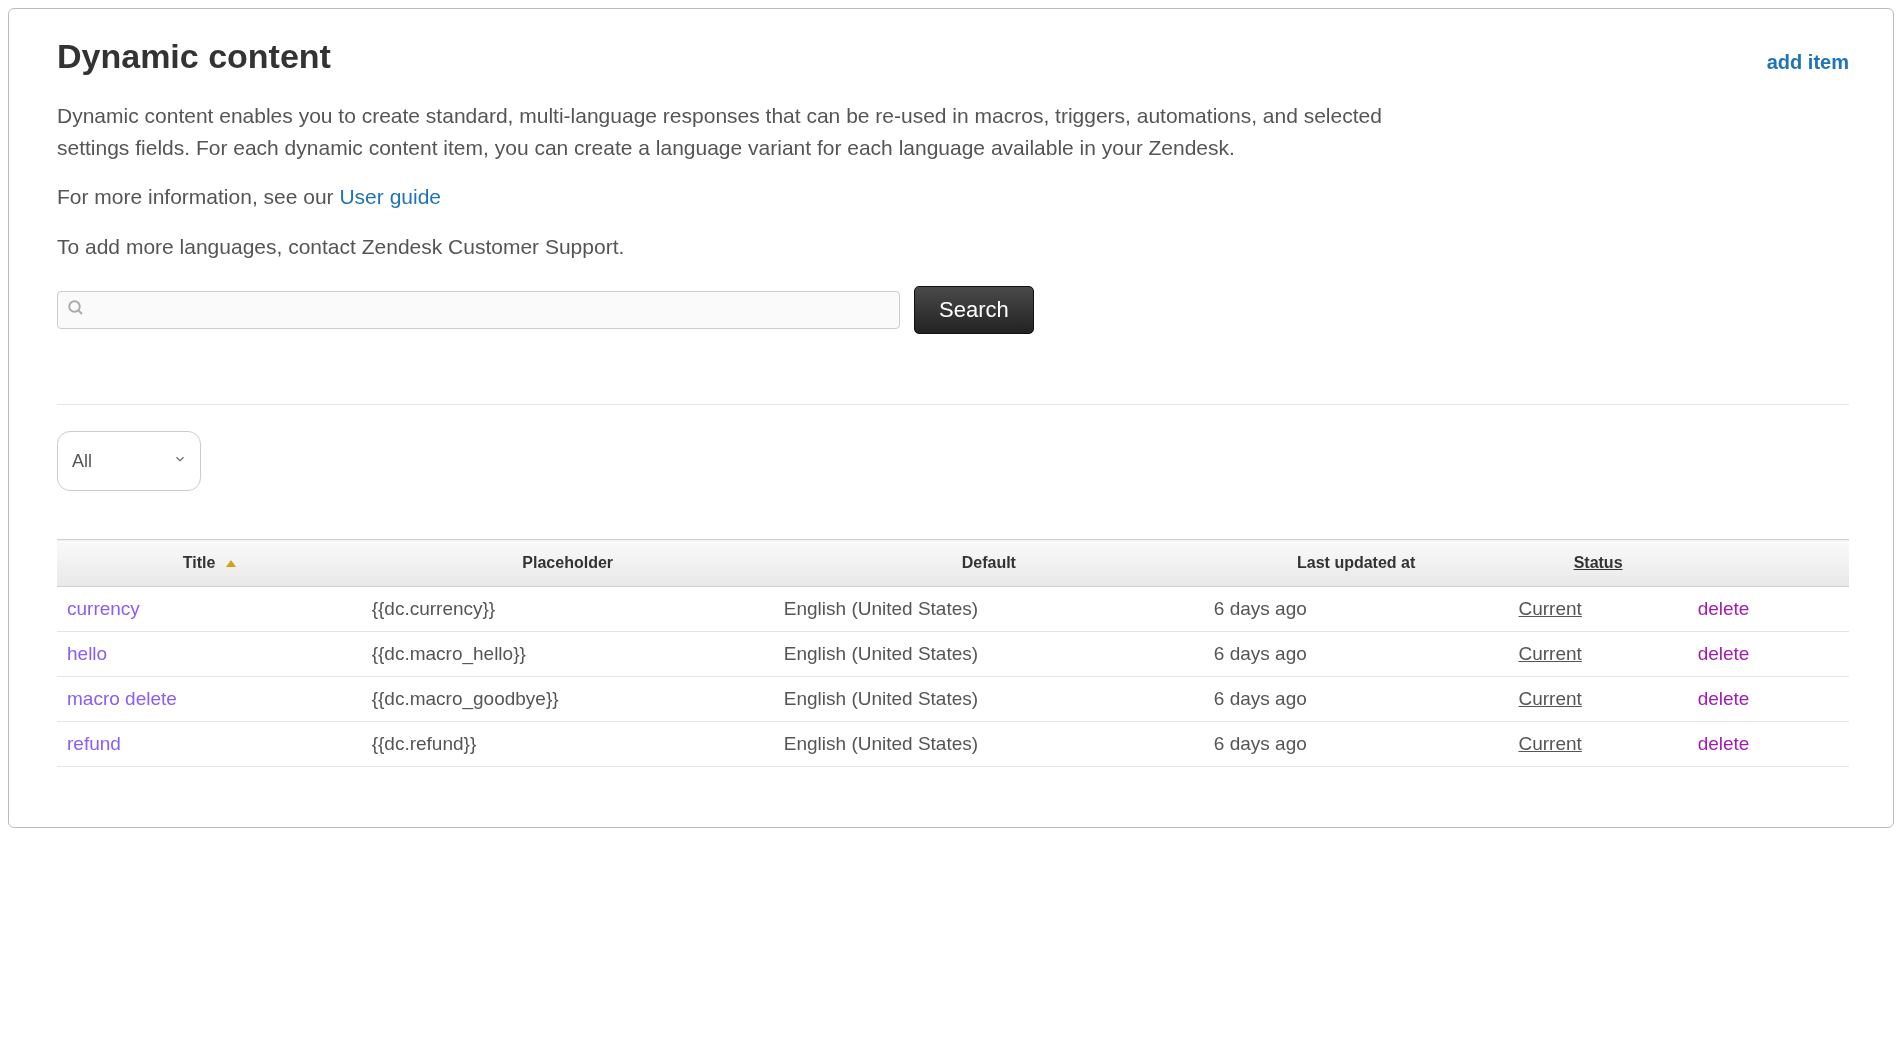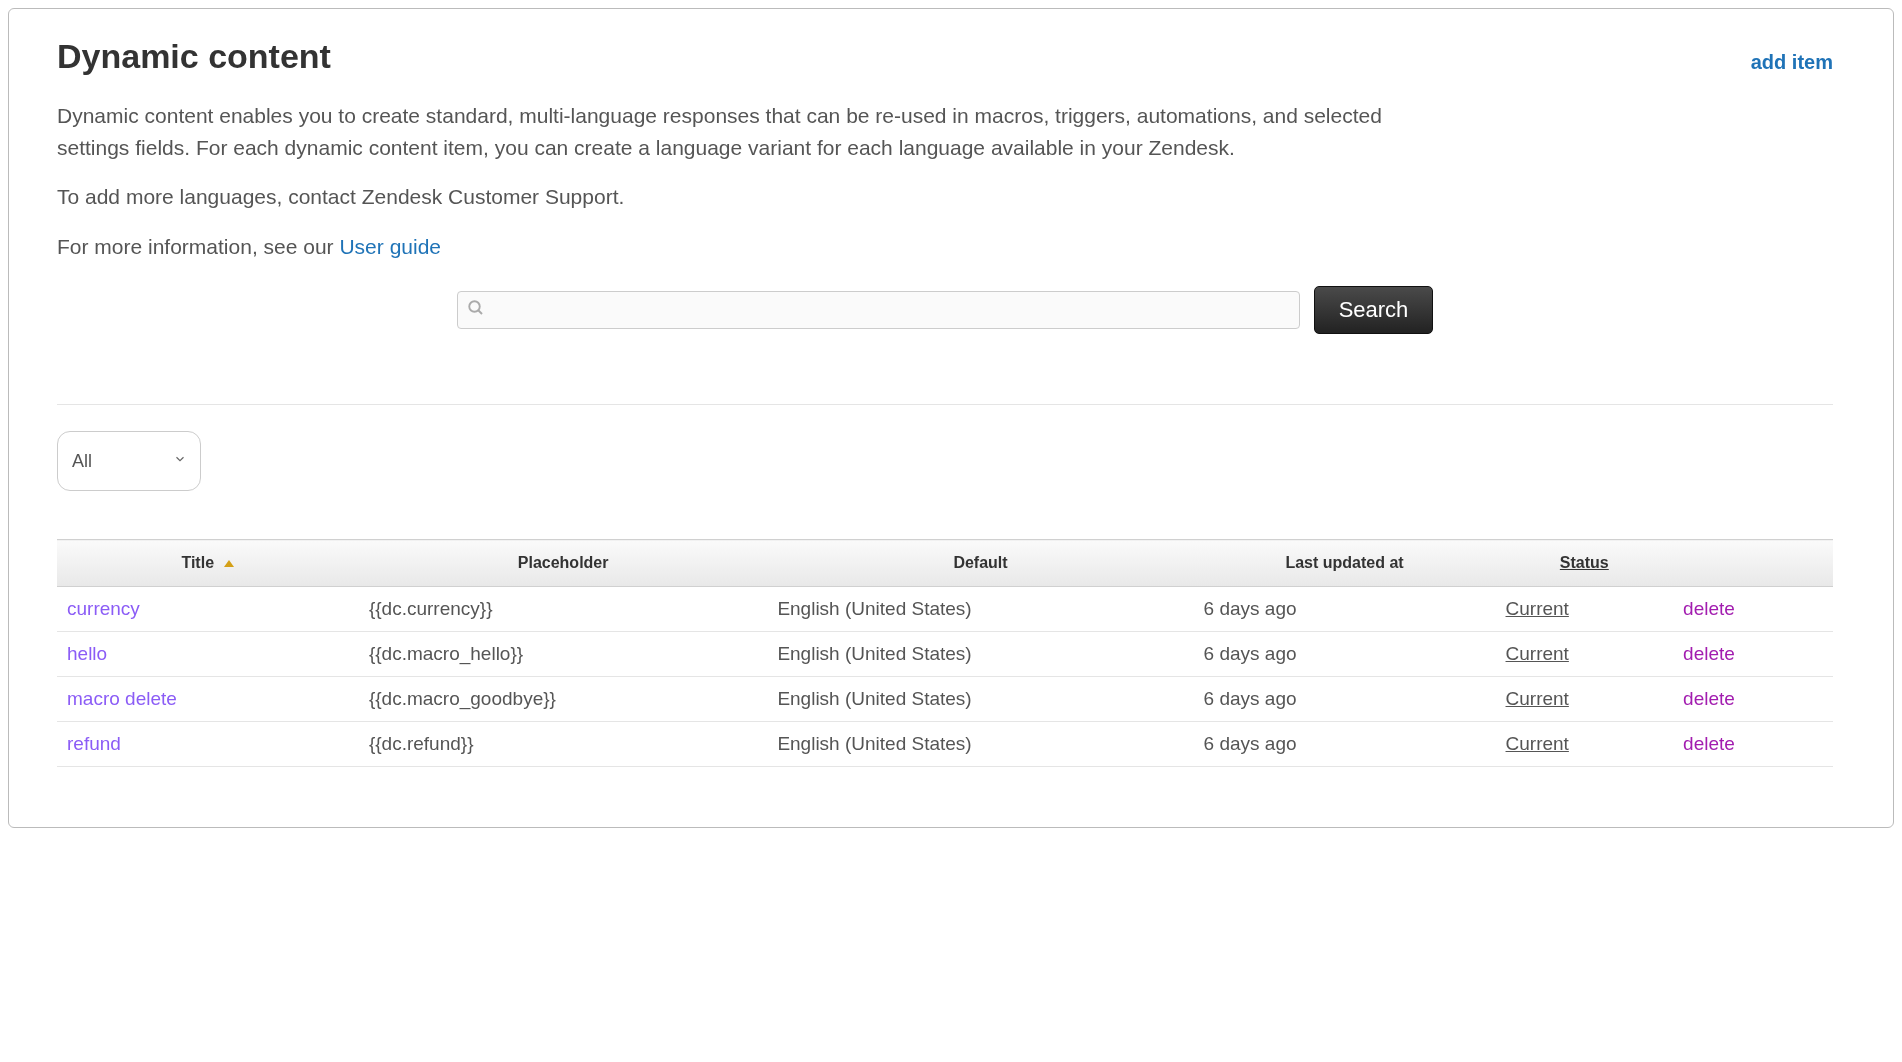--- a/index.html
+++ b/index.html
@@ -9,21 +9,21 @@
     }
     body {
       font-family: -apple-system, BlinkMacSystemFont, "Segoe UI", Helvetica, Arial, sans-serif;
       background: #fff;
       color: #333;
       padding: 8px;
     }
     .page-container {
       border: 1px solid #bbb;
       border-radius: 6px;
-      padding: 28px 60px 60px 48px;
+      padding: 28px 44px 60px 48px;
       min-height: 800px;
     }
     .header-row {
       display: flex;
       justify-content: space-between;
       align-items: flex-start;
       margin-bottom: 24px;
     }
     .page-title {
       font-size: 34px;
@@ -49,21 +49,20 @@
       color: #1f73b7;
       text-decoration: none;
       cursor: pointer;
     }
     .search-row {
       display: flex;
       align-items: center;
       gap: 14px;
       margin-top: 24px;
       margin-bottom: 70px;
-      justify-content: center;
     }
     .search-input-wrapper {
       position: relative;
       width: 843px;
     }
     .search-input {
       width: 100%;
       height: 38px;
       border: 1px solid #ccc;
       border-radius: 4px;
@@ -170,24 +169,24 @@
 <body>
 
 <div class="page-container">
 
   <div class="header-row">
     <h1 class="page-title">Dynamic content</h1>
     <a class="add-item-link">add item</a>
   </div>
 
   <p class="description">Dynamic content enables you to create standard, multi-language responses that can be re-used in macros, triggers, automations, and selected settings fields. For each dynamic content item, you can create a language variant for each language available in your Zendesk.</p>
-  <p class="description">To add more languages, contact Zendesk Customer Support.</p>
   <p class="description">
     <span>For more information, see our </span><a class="user-guide-link">User guide</a>
   </p>
+  <p class="description">To add more languages, contact Zendesk Customer Support.</p>
 
   <div class="search-row">
     <div class="search-input-wrapper">
       <span class="search-icon">
         <svg width="18" height="18" viewBox="0 0 24 24" fill="none" stroke="currentColor" stroke-width="2.5">
           <circle cx="10" cy="10" r="7"></circle>
           <line x1="20" y1="20" x2="15" y2="15"></line>
         </svg>
       </span>
       <input type="text" class="search-input" placeholder="" style="">

